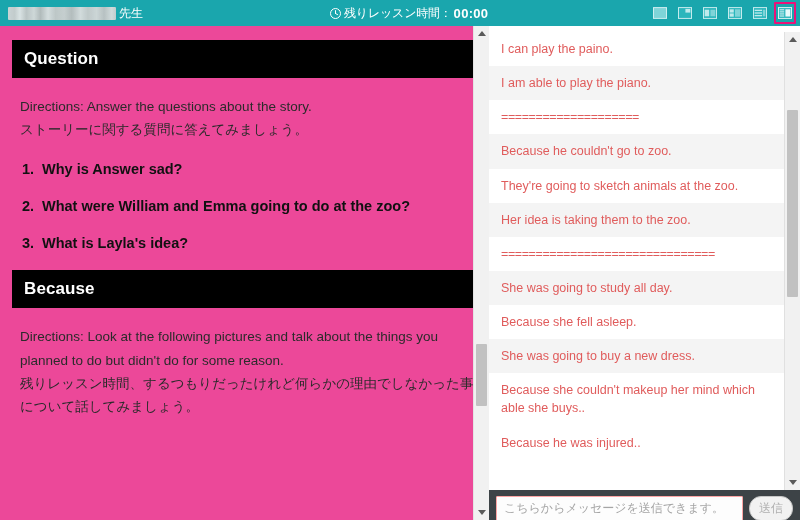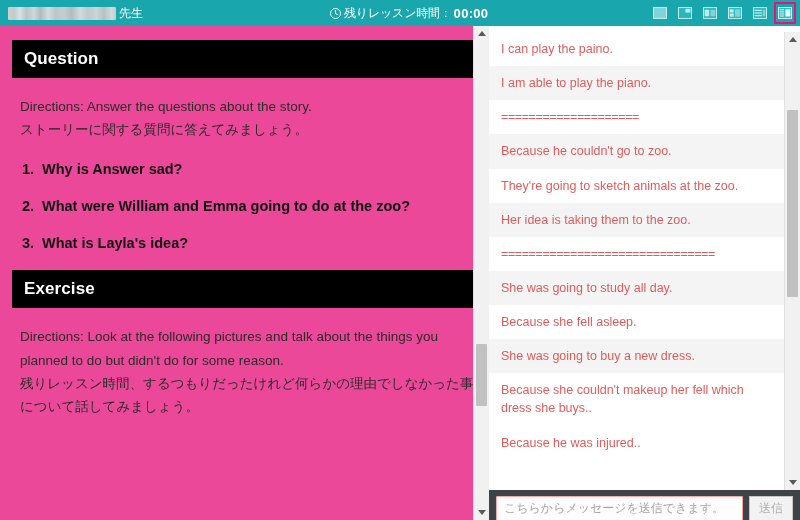--- a/index.html
+++ b/index.html
@@ -259,21 +259,21 @@
   }
   .chat-input::placeholder { color: #a5a5a5; }
   .send-btn {
     width: 44px;
     height: 25px;
     background: #f2f2f2;
     border: 1px solid #c6c6c6;
     color: #b0b0b0;
     font-size: 12px;
     font-family: "Liberation Sans", "DejaVu Sans", sans-serif;
-    border-radius: 0;
+    border-radius: 12px;
     padding: 0;
     line-height: 23px;
     box-sizing: border-box;
   }
 </style>
 </head>
 <body>
 
 <div class="header">
   <div class="teacher-block">
@@ -350,21 +350,21 @@
     <p class="doc-para">Directions: Answer the questions about the story.</p>
     <p class="doc-para tight">ストーリーに関する質問に答えてみましょう。</p>
 
     <ol class="q-list">
       <li>Why is Answer sad?</li>
       <li>What were William and Emma going to do at the zoo?</li>
       <li>What is Layla's idea?</li>
     </ol>
 
     <div class="exercise-wrap">
-      <div class="sec-header">Exercise</div>
+      <div class="sec-header">Because</div>
       <p class="doc-para">Directions: Look at the following pictures and talk about the things you planned to do but didn't do for some reason.</p>
       <p class="doc-para tight">残りレッスン時間、するつもりだったけれど何らかの理由でしなかった事について話してみましょう。</p>
     </div>
 
   </div>
 </div>
 
 <div class="doc-scroll">
   <div class="sb-arrow up">
       <div class="sb-tri up"></div>
@@ -381,21 +381,21 @@
     <div class="msg">I can play the paino.</div>
     <div class="msg alt">I am able to play the piano.</div>
     <div class="msg sep">====================</div>
     <div class="msg alt">Because he couldn't go to zoo.</div>
     <div class="msg">They're going to sketch animals at the zoo.</div>
     <div class="msg alt">Her idea is taking them to the zoo.</div>
     <div class="msg sep">===============================</div>
     <div class="msg alt">She was going to study all day.</div>
     <div class="msg">Because she fell asleep.</div>
     <div class="msg alt">She was going to buy a new dress.</div>
-    <div class="msg">Because she couldn't makeup her fell which dress she buys..</div>
+    <div class="msg">Because she couldn't makeup her mind which able she buys..</div>
     <div class="msg">Because he was injured..</div>
 
   </div>
 
   <div class="chat-scroll">
     <div class="sb-arrow up">
         <div class="sb-tri up"></div>
       </div>
     <div class="sb-thumb"></div>
     <div class="sb-arrow down">

